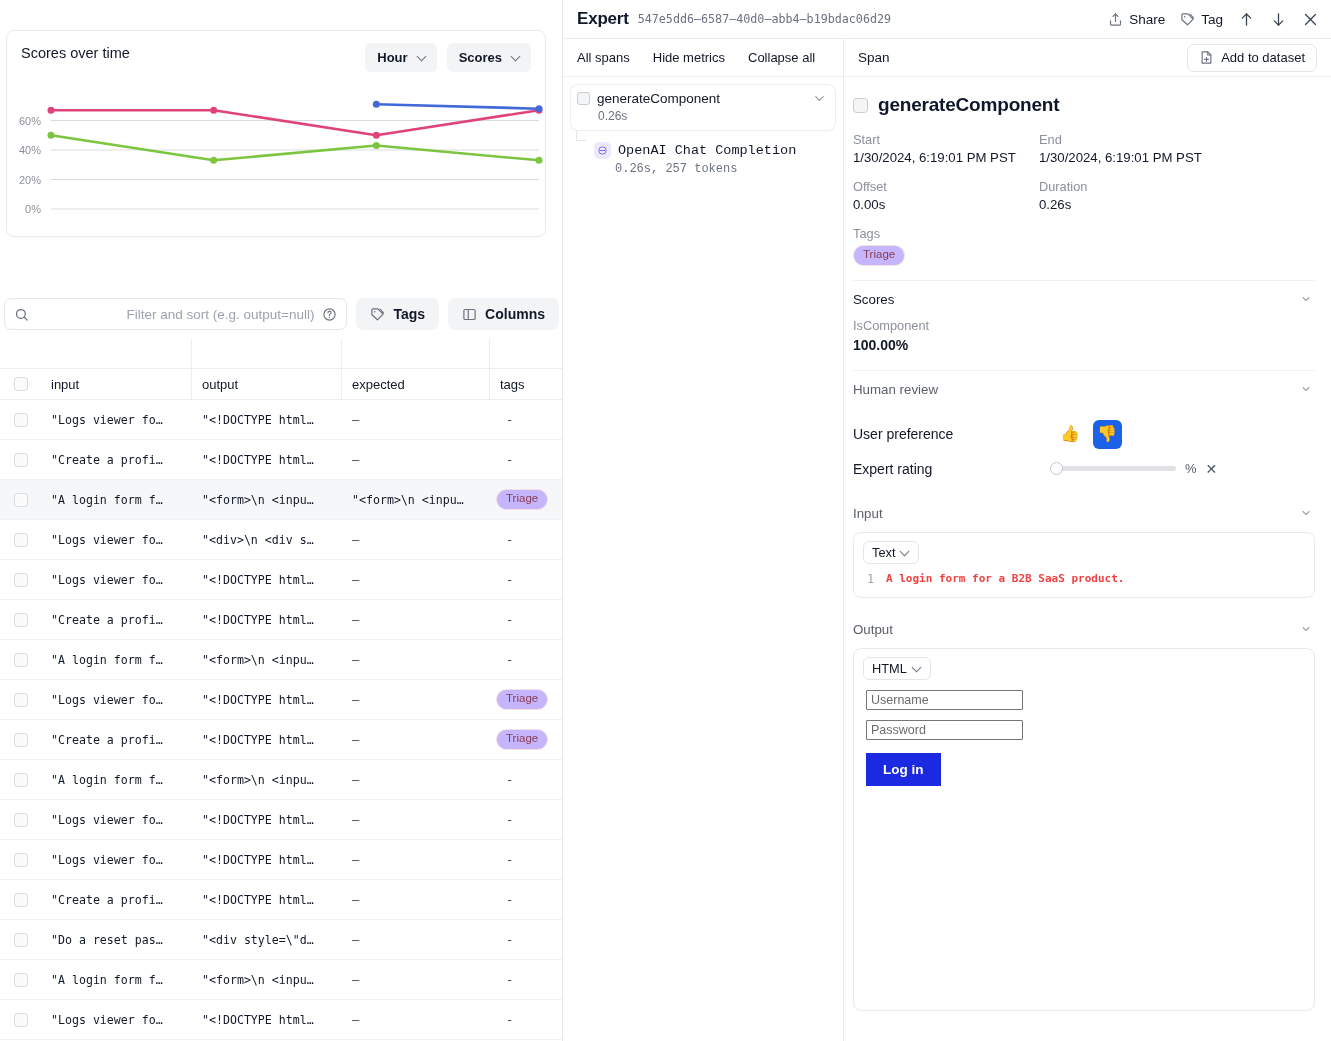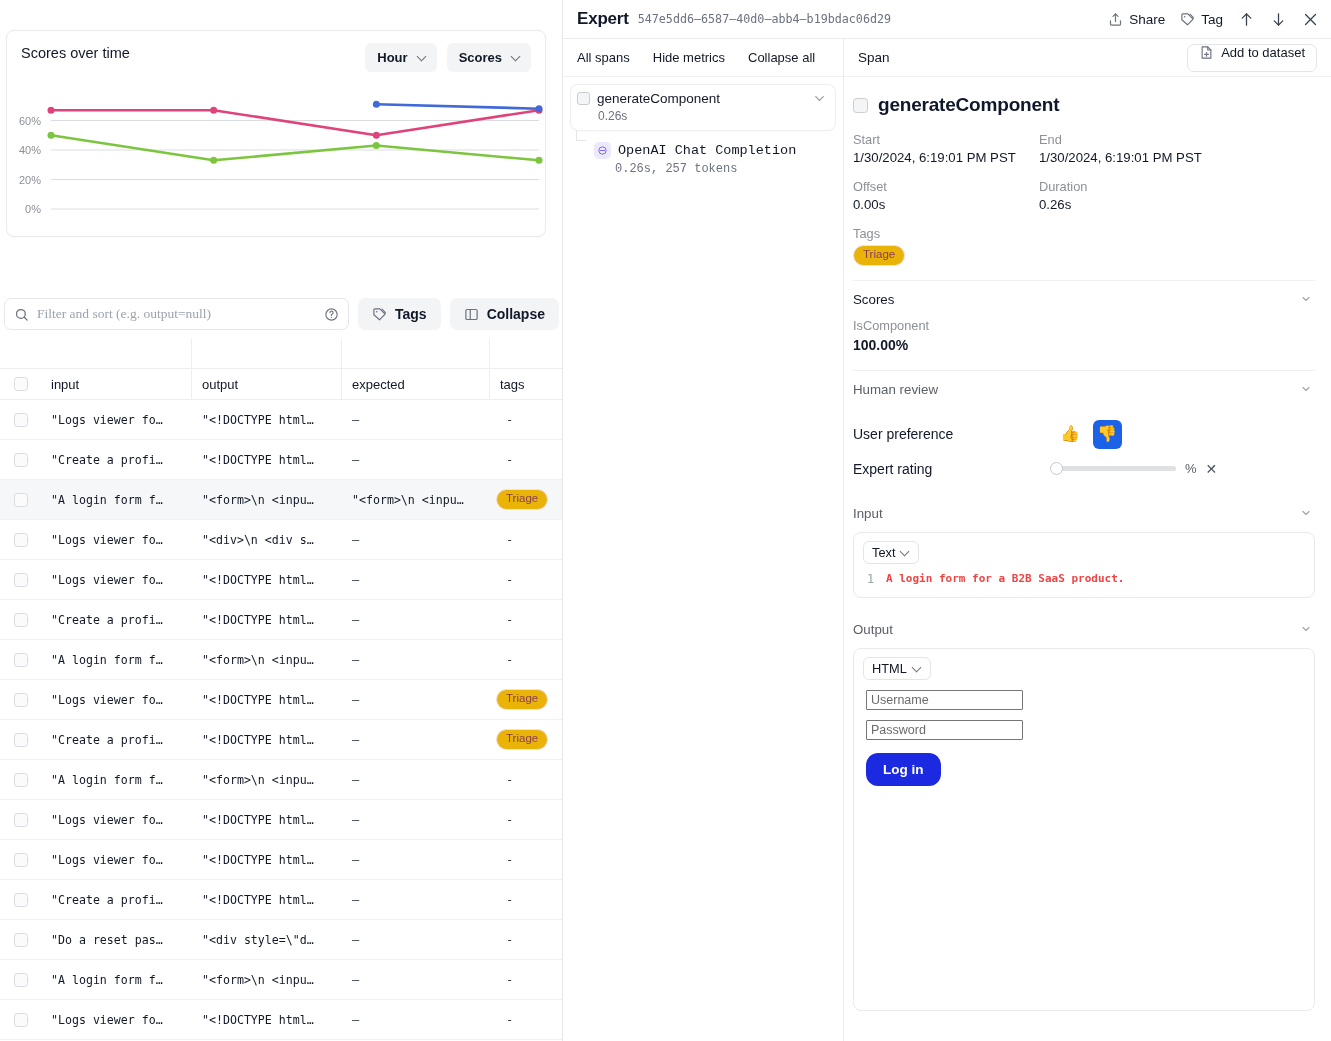--- a/index.html
+++ b/index.html
@@ -58,22 +58,22 @@
   .filter-bar {
     position: absolute; top: 298px; left: 0; width: 563px;
     display: flex; align-items: center; gap: 9px; padding: 0 4px 0 4px;
   }
   .filter-input {
     flex: 1 1 auto; height: 32px; border: 1px solid #e5e7eb; border-radius: 7px;
     background: #fff; display: flex; align-items: center; padding: 0 9px; gap: 8px;
     position: relative;
   }
   .filter-input input {
-    border: none; outline: none; flex: 1; font-family: Liberation Serif, serif; font-size: 13.5px;
-    color: #111827; background: transparent;
+    border: none; outline: none; flex: 1; font-family: Liberation Sans, sans-serif; font-size: 13.5px;
+    color: #111827; background: transparent; text-align: right;
   }
   .filter-input input::placeholder { color: #9ca3af; }
   .icon-sm { width: 15px; height: 15px; flex: none; color: #6b7280; }
   .icon-sm svg { display: block; width: 100%; height: 100%; }
   .tool-btn {
     height: 32px; background: #f3f4f6; border: none; border-radius: 7px;
     display: inline-flex; align-items: center; gap: 8px; padding: 0 14px;
     font-family: inherit; font-size: 14px; font-weight: 600; color: #111827; cursor: pointer;
     white-space: nowrap;
   }
@@ -102,21 +102,21 @@
   .row.sel { background: #f6f7f8; }
   .row > div { height: 100%; display: flex; align-items: center; }
   .cell-cbx { justify-content: center; }
   .mono {
     font-family: "DejaVu Sans Mono", monospace; font-size: 11.6px; color: #111827;
     padding-left: 10px; white-space: nowrap; overflow: hidden;
   }
   .dash { font-family: "DejaVu Sans Mono", monospace; font-size: 12px; color: #374151; padding-left: 10px;}
   .cell-tags { justify-content: flex-start; padding-left: 6px; }
   .pill {
-    display: inline-block; background: #eab308; color: #8a3d52; border: 1px solid #f8dde3;
+    display: inline-block; background: #c4b5fd; color: #8a3d52; border: 1px solid #f8dde3;
     border-radius: 999px; font-size: 11.5px; padding: 2px 9px 3px; line-height: 1.2; white-space: nowrap;
   }
   .tags-dash { color: #374151; font-size: 12px; font-family: "DejaVu Sans Mono", monospace; padding-left: 10px;}
 
   
   .right-pane { width: 768px; height: 1041px; display: flex; flex-direction: column; background: #fff; }
   .trace-head {
     height: 39px; display: flex; align-items: center; padding: 0 12px 0 14px;
     border-bottom: 1px solid #e9ebee; flex: none;
   }
@@ -170,21 +170,21 @@
 
   
   .span-detail { flex: 1; display: flex; flex-direction: column; min-width: 0; }
   .sd-toolbar {
     height: 38px; display: flex; align-items: center; padding: 0 14px 0 14px;
     border-bottom: 1px solid #eef0f2; flex: none;
   }
   .sd-toolbar .t { font-size: 13.5px; color: #111827; }
   .add-ds {
     margin-left: auto; height: 28px; border: 1px solid #e3e5e8; border-radius: 7px; background: #fff;
-    display: inline-flex; gap: 7px; padding: 0 11px;
+    display: inline-flex; align-items: center; gap: 7px; padding: 0 11px;
     font-family: inherit; font-size: 13px; color: #111827; cursor: pointer; white-space: nowrap;
   }
   .sd-scroll { flex: 1; overflow: hidden; padding: 12px 16px 0 9px; }
   .sd-title-row { display: flex; align-items: center; gap: 10px; margin: 5px 0 16px 0; }
   .sd-title-cb { width: 15px; height: 15px; border: 1px solid #c9ccd1; border-radius: 3.5px; background: #f4f5f6; flex:none;}
   .sd-title { font-size: 19px; font-weight: 700; color: #0f172a; letter-spacing: -0.2px; }
 
   .kv-grid { display: grid; grid-template-columns: 186px 1fr; row-gap: 0px; }
   .k { font-size: 12.8px; color: #8b9099; margin-bottom: 3px; }
   .v { font-size: 13.2px; color: #111827; margin-bottom: 14px; }
@@ -236,21 +236,21 @@
   }
   .code-txt { font-family: "DejaVu Sans Mono", monospace; font-size: 11px; color: #ef4444; font-weight: bold; }
   .html-preview { padding: 10px 12px 14px 12px; min-height: 330px; }
   .prev-input {
     display: block; width: 157px; height: 20px; border: 1px solid #767676; border-radius: 1px;
     font-family: "Liberation Sans", sans-serif; font-size: 12.5px; color: #111827;
     padding: 1px 4px; margin-bottom: 10px; background: #fff; outline: none;
   }
   .prev-input::placeholder { color: #6b6b6b; }
   .prev-btn {
-    background: #1b2ae0; color: #fff; border: none; border-radius: 12px;
+    background: #1b2ae0; color: #fff; border: none; border-radius: 0;
     font-family: inherit; font-size: 13.5px; font-weight: 700; padding: 9px 17px; cursor: pointer;
     margin-top: 3px;
   }
 </style>
 </head>
 <body>
 
 <div class="app">
 
   <div class="left-pane">
@@ -324,21 +324,21 @@
         </span>
         <span>Tags</span>
       </button>
       <button class="tool-btn">
         <span class="icon-sm">
           <svg viewBox="0 0 24 24" fill="none" stroke="currentColor" stroke-width="1.9">
             <rect x="3" y="4" width="18" height="16" rx="2"></rect>
               <line x1="10" y1="4" x2="10" y2="20"></line>
           </svg>
         </span>
-        <span>Collapse</span>
+        <span>Columns</span>
       </button>
     </div>
 
     <div class="tbl">
       <div class="tbl-grid tbl-spacer-row">
         <div></div>
         <div></div>
         <div></div>
         <div></div>
         <div></div>

